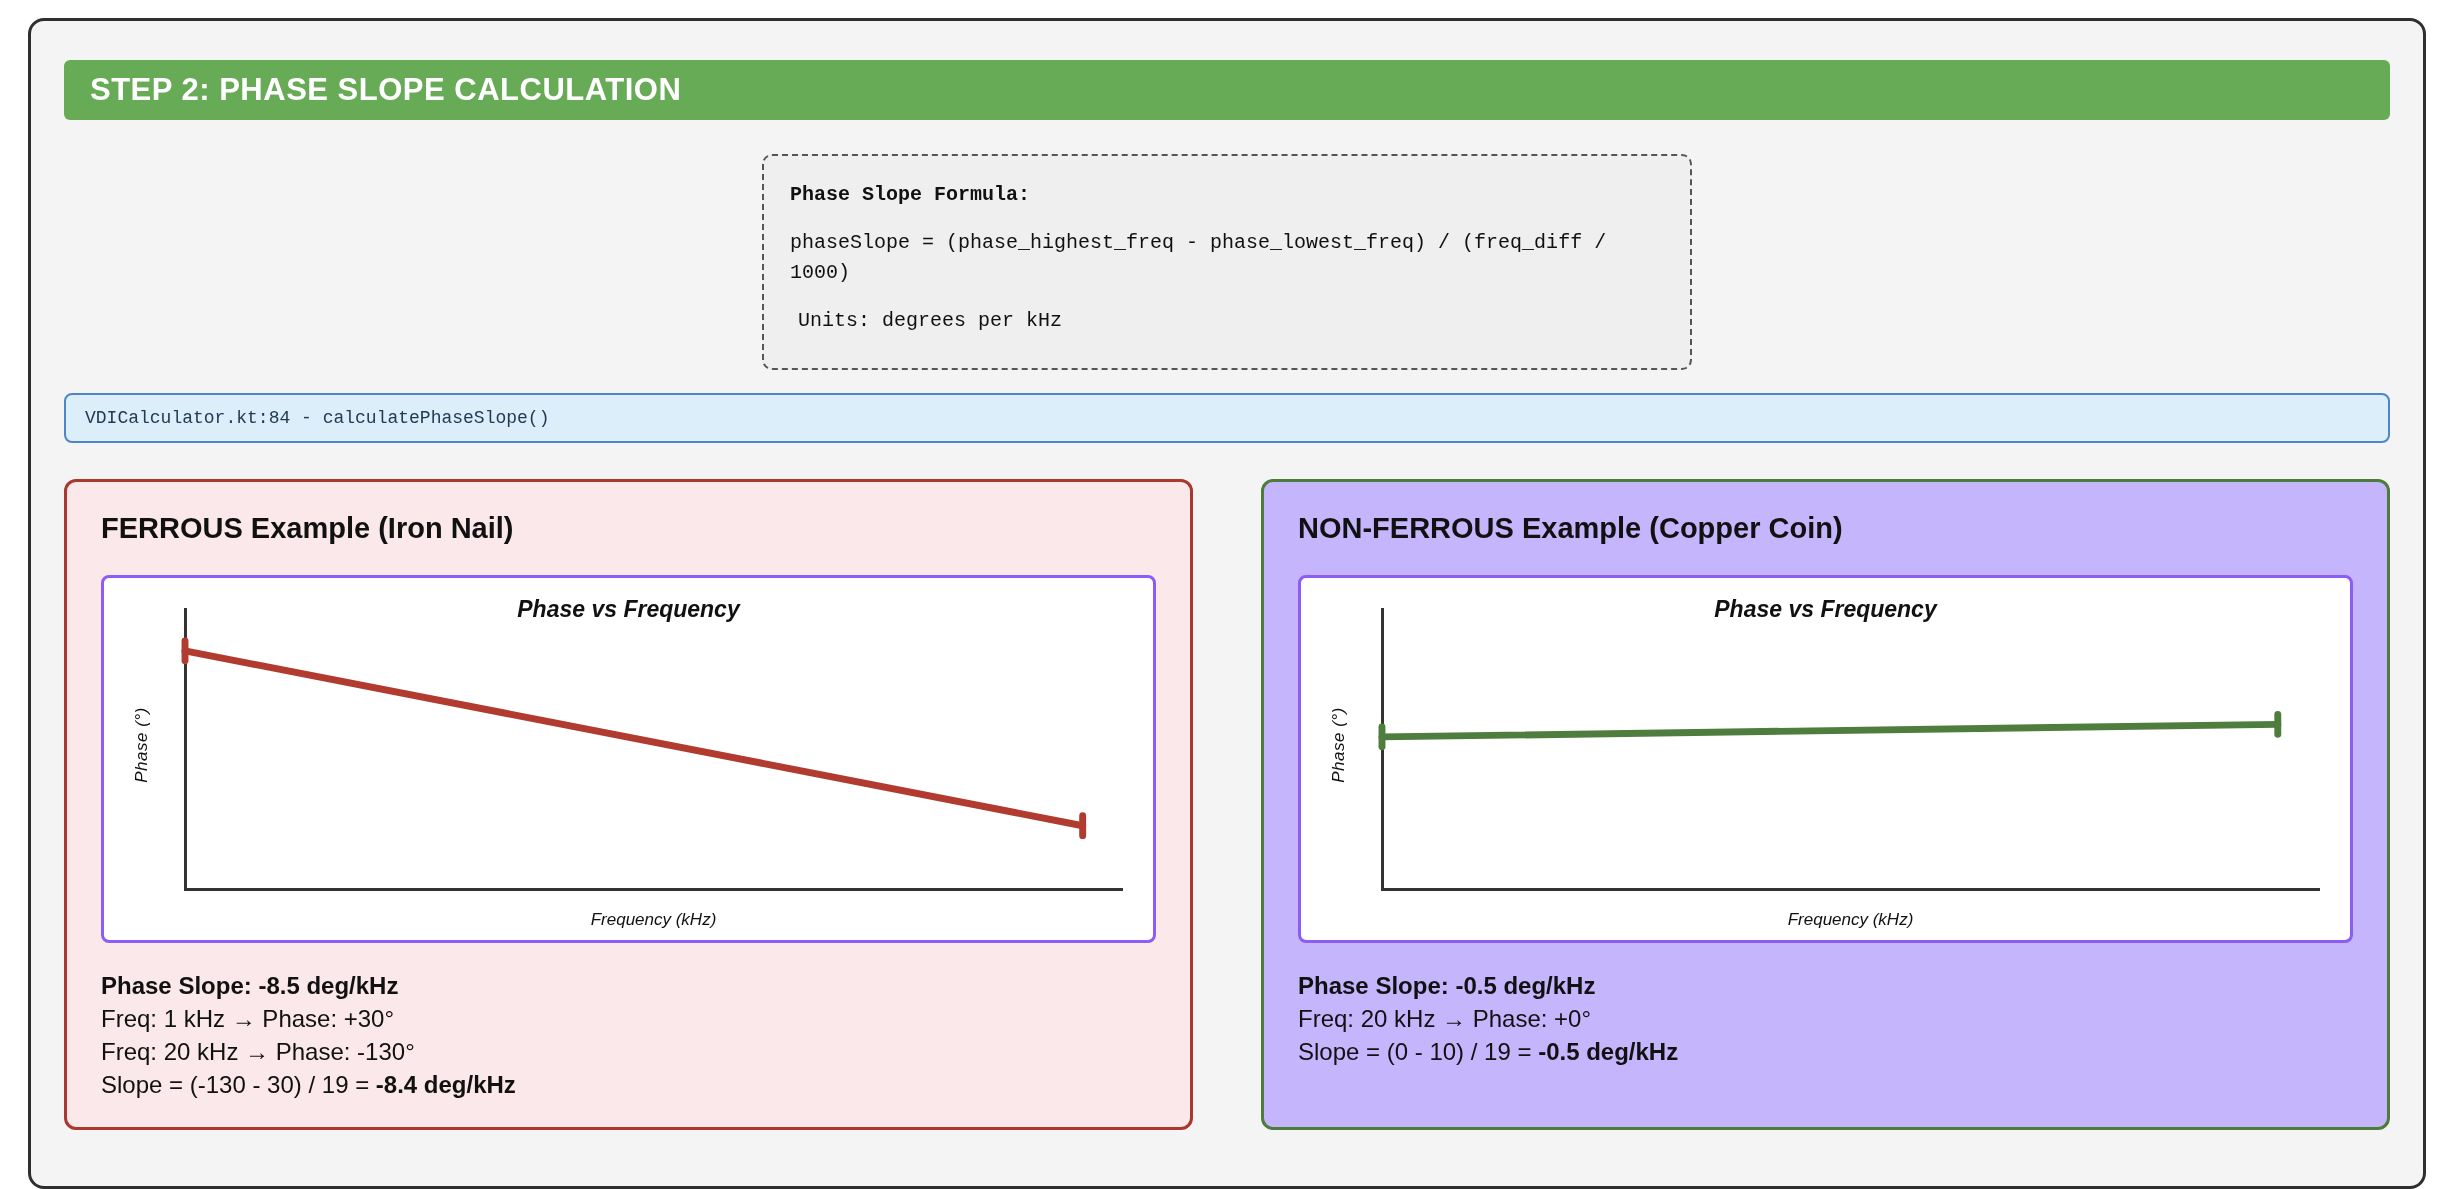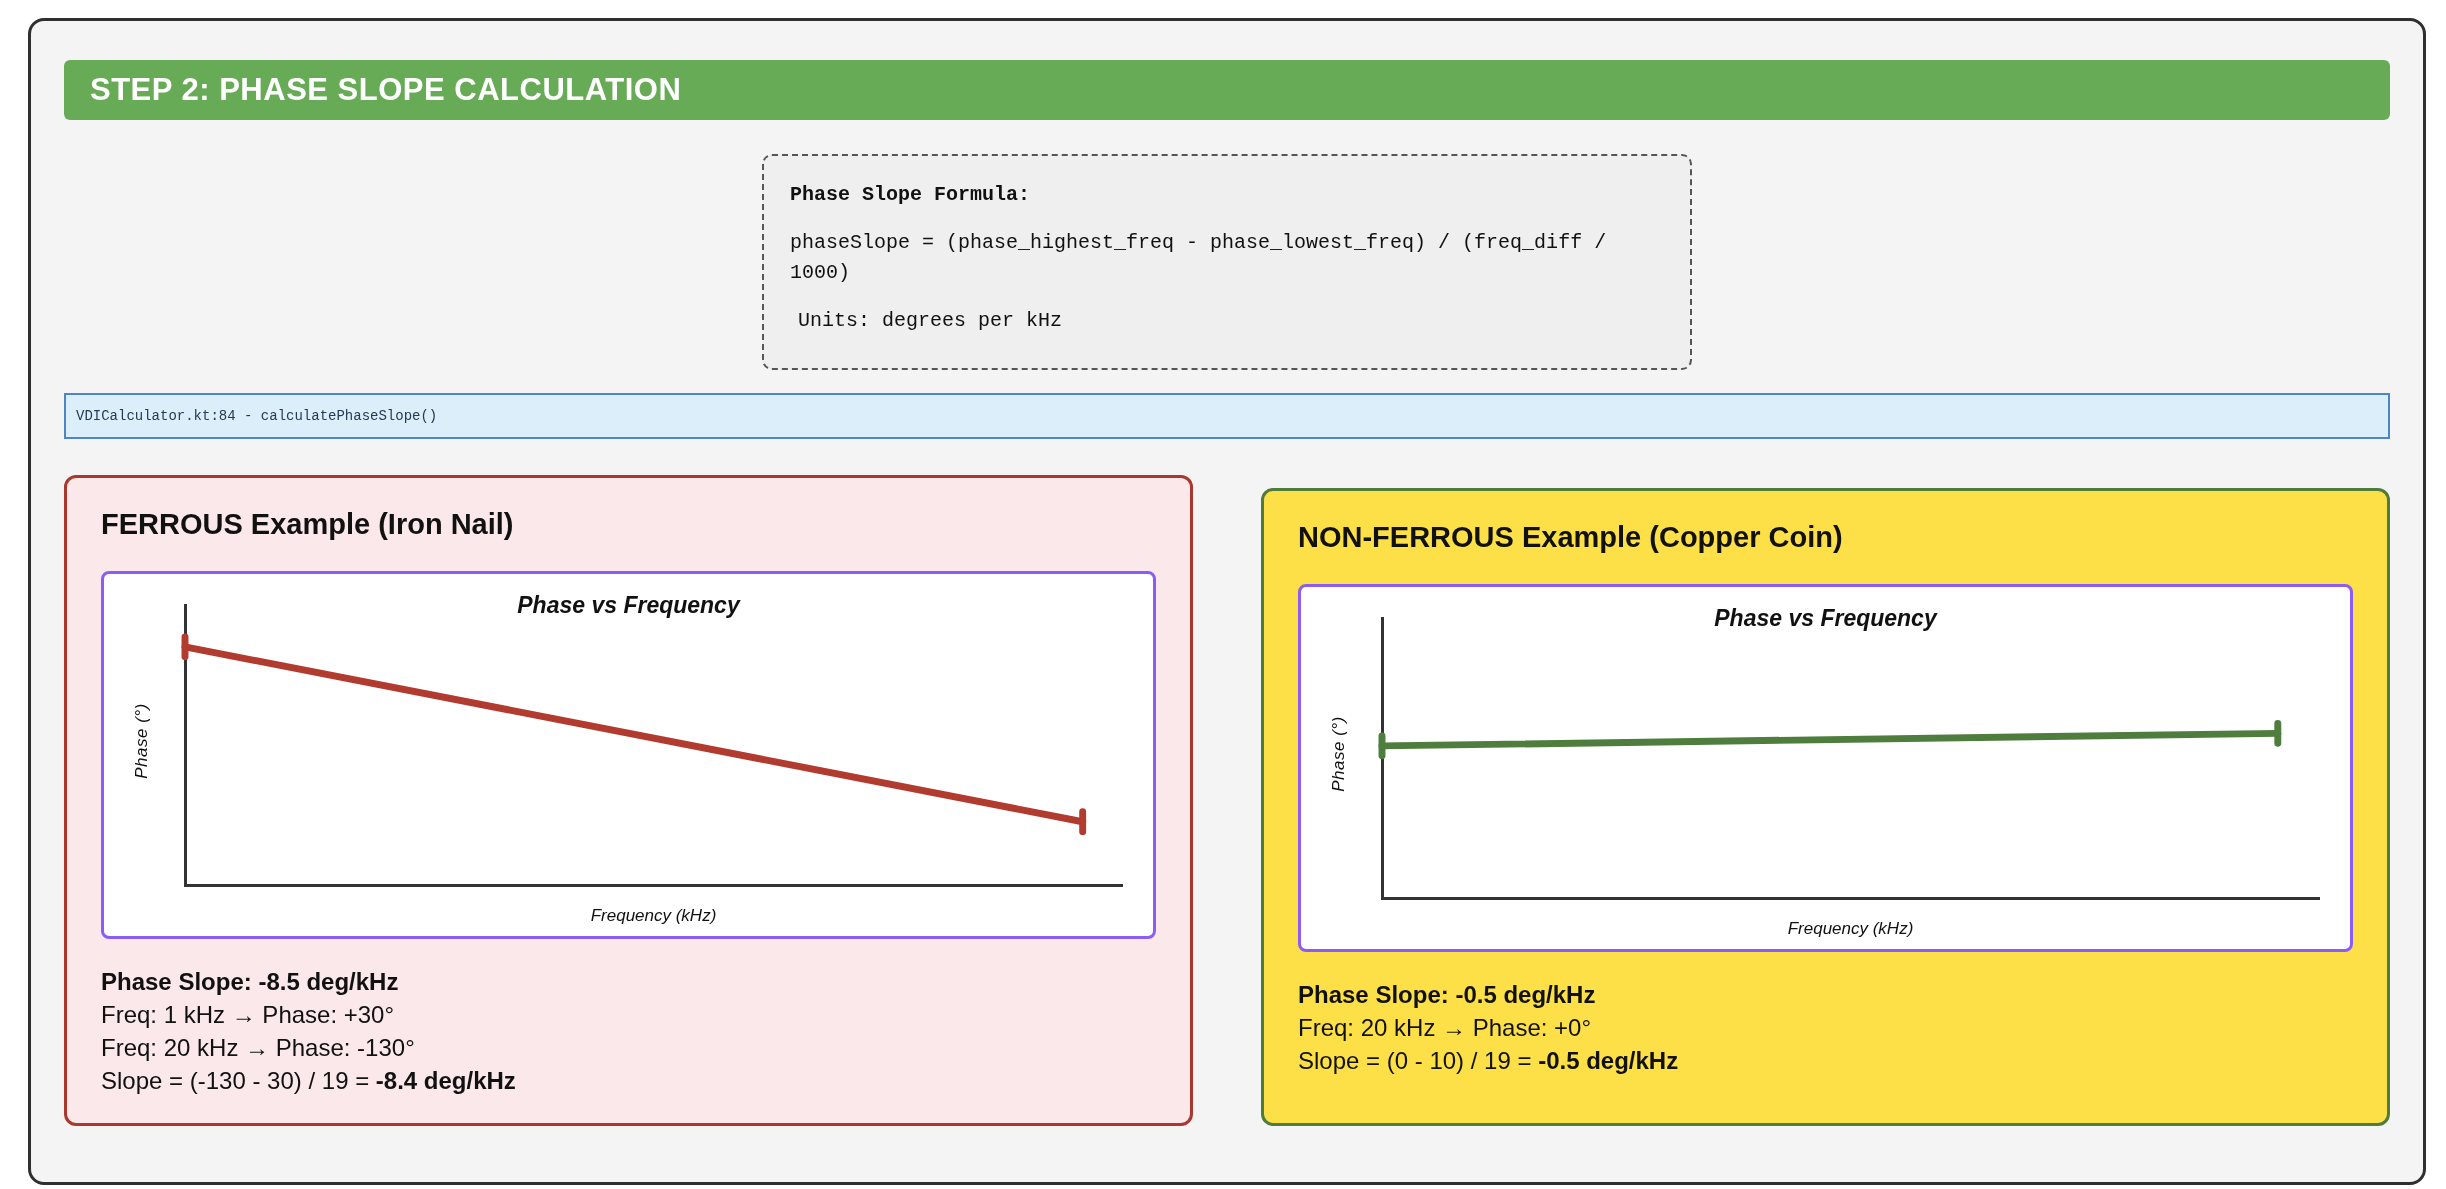--- a/index.html
+++ b/index.html
@@ -2,21 +2,21 @@
 <html><head>
 <meta charset="utf-8">
 <style>
   html,body{margin:0;padding:0;background:#ffffff;font-family:"Liberation Sans",sans-serif;color:#111;}
   .frame{margin:18px 20px 15px 28px;border:3px solid #2f2f2f;border-radius:16px;padding:39px 33px 56px;box-sizing:border-box;}
   .step-header{border-radius:6px;height:60px;display:flex;align-items:center;padding:0 26px;font-size:31px;font-weight:bold;letter-spacing:.5px;}
   .formula-box{width:930px;box-sizing:border-box;margin:34px auto 0;border:2px dashed #555;border-radius:10px;padding:24px 26px;font-family:"Liberation Mono","DejaVu Sans Mono",monospace;font-size:20px;line-height:30px;}
   .formula-box p{margin:0 0 18px;}
   .formula-box p:last-child{margin:8px;}
   .formula-title{font-weight:bold;}
-  .code-bar{margin-top:23px;border:2px solid;border-radius:0;padding:13px 10px;font-family:"Liberation Mono","DejaVu Sans Mono",monospace;font-size:14px;}
+  .code-bar{margin-top:23px;border:2px solid;border-radius:8px;padding:13px 19px;font-family:"Liberation Mono","DejaVu Sans Mono",monospace;font-size:18px;}
   .panels{display:flex;gap:68px;margin-top:36px;}
   .panel{flex:1;border:3px solid;border-radius:12px;padding:30px 34px 26px;box-sizing:border-box;}
   .panel-title{font-size:29px;font-weight:bold;line-height:1.15;}
   .chart-card{position:relative;margin-top:30px;height:362px;background:#fff;border:3px solid #8b5cf6;border-radius:8px;overflow:hidden;font-style:italic;}
   .chart-title{position:absolute;top:18px;left:0;right:0;text-align:center;font-weight:bold;font-size:23px;}
   .yaxis{position:absolute;left:80px;top:30px;bottom:49px;width:3px;background:#333;}
   .xaxis{position:absolute;left:80px;right:30px;bottom:49px;height:3px;background:#333;}
   .ylabel{position:absolute;left:38px;top:46%;transform:translate(-50%,-50%) rotate(-90deg);font-size:17px;letter-spacing:.5px;white-space:nowrap;}
   .xlabel{position:absolute;left:80px;right:30px;bottom:10px;text-align:center;font-size:17px;}
   svg.plot{position:absolute;left:81px;top:30px;width:calc(100% - 111px);height:calc(100% - 82px);overflow:visible;}
@@ -59,21 +59,21 @@
         <div class="xlabel">Frequency (kHz)</div>
       </div>
       <div class="stats">
         <div class="bold">Phase Slope: -8.5 deg/kHz</div>
         <div>Freq: 1 kHz → Phase: +30°</div>
         <div>Freq: 20 kHz → Phase: -130°</div>
         <div><span>Slope = (-130 - 30) / 19 = </span><span class="bold">-8.4 deg/kHz</span></div>
       </div>
     </div>
 
-    <div class="panel" style="border-color: rgb(77, 124, 60); background: #fde047; margin-top: 13px;">
+    <div class="panel" style="border-color: rgb(77, 124, 60); background: #c4b5fd;">
       <div class="panel-title">NON-FERROUS Example (Copper Coin)</div>
       <div class="chart-card">
         <div class="chart-title">Phase vs Frequency</div>
         <div class="ylabel">Phase (°)</div>
         <div class="yaxis"></div>
         <div class="xaxis"></div>
         <svg class="plot" viewBox="0 0 946 280">
             <line x1="0" y1="128.8" x2="903.43" y2="116.19999999999999" stroke="#4f7d3e" stroke-width="7" stroke-linecap="round"></line>
             <line x1="0" y1="118.80000000000001" x2="0" y2="138.8" stroke="#4f7d3e" stroke-width="7" stroke-linecap="round"></line>
             <line x1="903.43" y1="106.19999999999999" x2="903.43" y2="126.19999999999999" stroke="#4f7d3e" stroke-width="7" stroke-linecap="round"></line>

